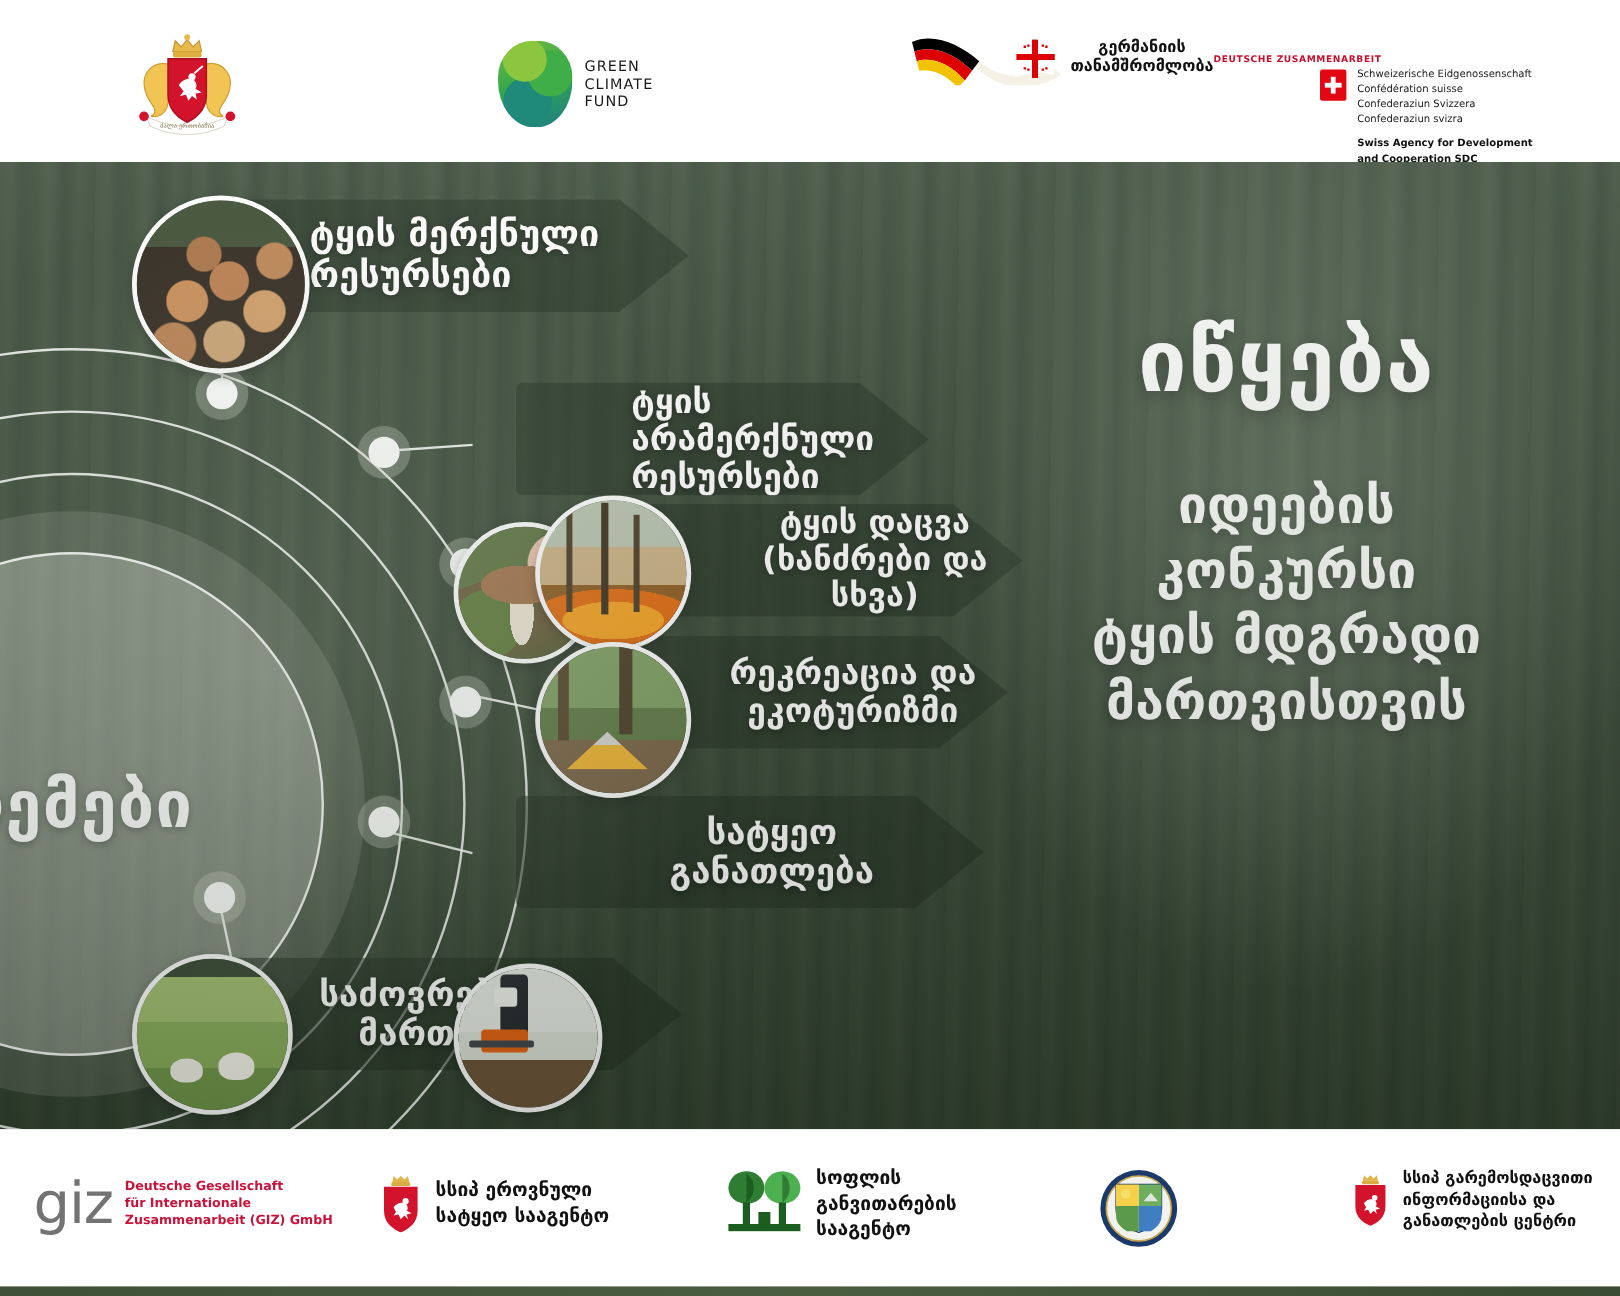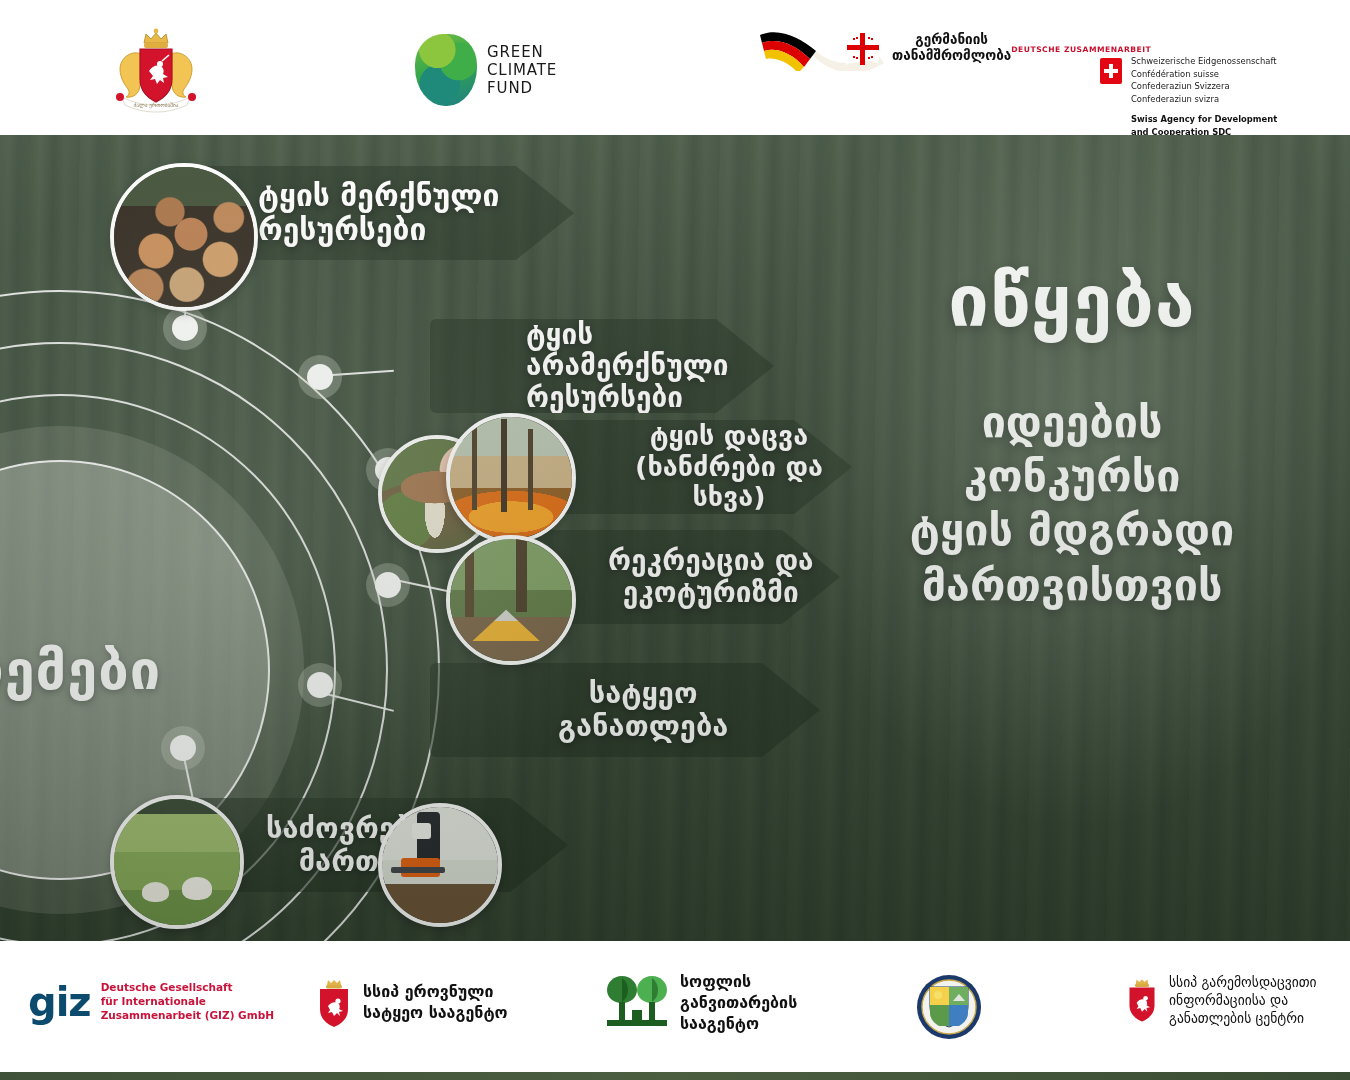--- a/index.html
+++ b/index.html
@@ -23,21 +23,21 @@
       radial-gradient(circle at 36% 22%, #8cc63f 0 26%, transparent 27%),
       radial-gradient(circle at 70% 38%, #3fae49 0 30%, transparent 31%),
       radial-gradient(circle at 40% 70%, #1f8a7a 0 32%, transparent 33%),
       linear-gradient(160deg,#76bc43 0%, #35a84a 45%, #1d7d86 100%);
     position: relative; }
   .gcf-ball::after{content:"";position:absolute;inset:0;border-radius:inherit;
     background:
       linear-gradient(45deg, rgba(255,255,255,.13) 0 2px, transparent 2px 14px),
       linear-gradient(-30deg, rgba(0,0,0,.10) 0 2px, transparent 2px 16px),
       linear-gradient(100deg, rgba(255,255,255,.10) 0 2px, transparent 2px 15px);}
-  .gcf-txt { font-size: 15px; line-height: 1.22; letter-spacing: .9px; color:#1a1a1a; font-weight:400; }
+  .gcf-txt { font-size: 12px; line-height: 1.22; letter-spacing: .9px; color:#1a1a1a; font-weight:400; }
 
   .deu-wrap { display:flex; flex-direction:row; align-items:center; }
   .deu-flags { width: 140px; height: 46px; position: relative; overflow:hidden;}
   .deu-txt1 { font-size: 13.5px; color:#111; font-weight:700; line-height:1.18; text-align:center; }
   .deu-txt2 { font-size: 7.6px; color:#c8102e; font-weight:700; letter-spacing:.5px; margin-top:2px; text-align:center;}
 
   .sdc-wrap { display:flex; align-items:flex-start; gap:9px;margin-top:19px; }
   .sdc-cross { width:22px; height:26px; background:#e30613; border-radius:2px;
     position:relative; margin-top:3px; }
   .sdc-cross::before, .sdc-cross::after { content:""; position:absolute; background:#fff; }
@@ -115,26 +115,26 @@
   .h-main { color:#fff; font-size:72px; font-weight:700; letter-spacing:1px;
     text-shadow: 0 3px 12px rgba(0,0,0,.45); line-height:1; }
   .h-sub { color:#fff; font-size:43px; font-weight:700; line-height:1.26;
     text-shadow: 0 3px 10px rgba(0,0,0,.45); margin-top:58px; white-space: pre-line; }
 
   
   .footer {
     position:absolute; left:0; top:941px; width:1350px; height:131px;
     background:#fff; }
   .f-slot { position:absolute; display:flex; align-items:center; gap:10px; }
-  .giz-word { color:#0c4a6e; font-size:40px; font-weight:700; letter-spacing:-1px; line-height:.95; }
+  .giz-word { color:#737373; font-size:48px; font-weight:400; letter-spacing:-1px; line-height:.95; }
   .giz-tag { color:#c8133b; font-size:10.5px; line-height:1.32; font-weight:700; }
   .ge-emblem { width:38px; height:48px; }
   .ge-txt { font-size:16px; line-height:1.3; color:#111; font-weight:600; white-space:pre-line; }
   .rda-txt { font-size:16px; line-height:1.32; color:#111; font-weight:600; white-space:pre-line; }
-  .envc-txt { font-size:13.6px; line-height:1.34; color:#111; font-weight:400; white-space:pre-line; }
+  .envc-txt { font-size:13.6px; line-height:1.34; color:#111; font-weight:700; white-space:pre-line; }
 
   .bottom-strip { position:absolute; left:0; top:1072px; width:1350px; height:8px;
     background: linear-gradient(90deg,#3f5138,#4c5e40,#3a4c33); }
 </style>
 </head>
 <body>
 
 <div class="poster">
 
   <div class="top-bar">

